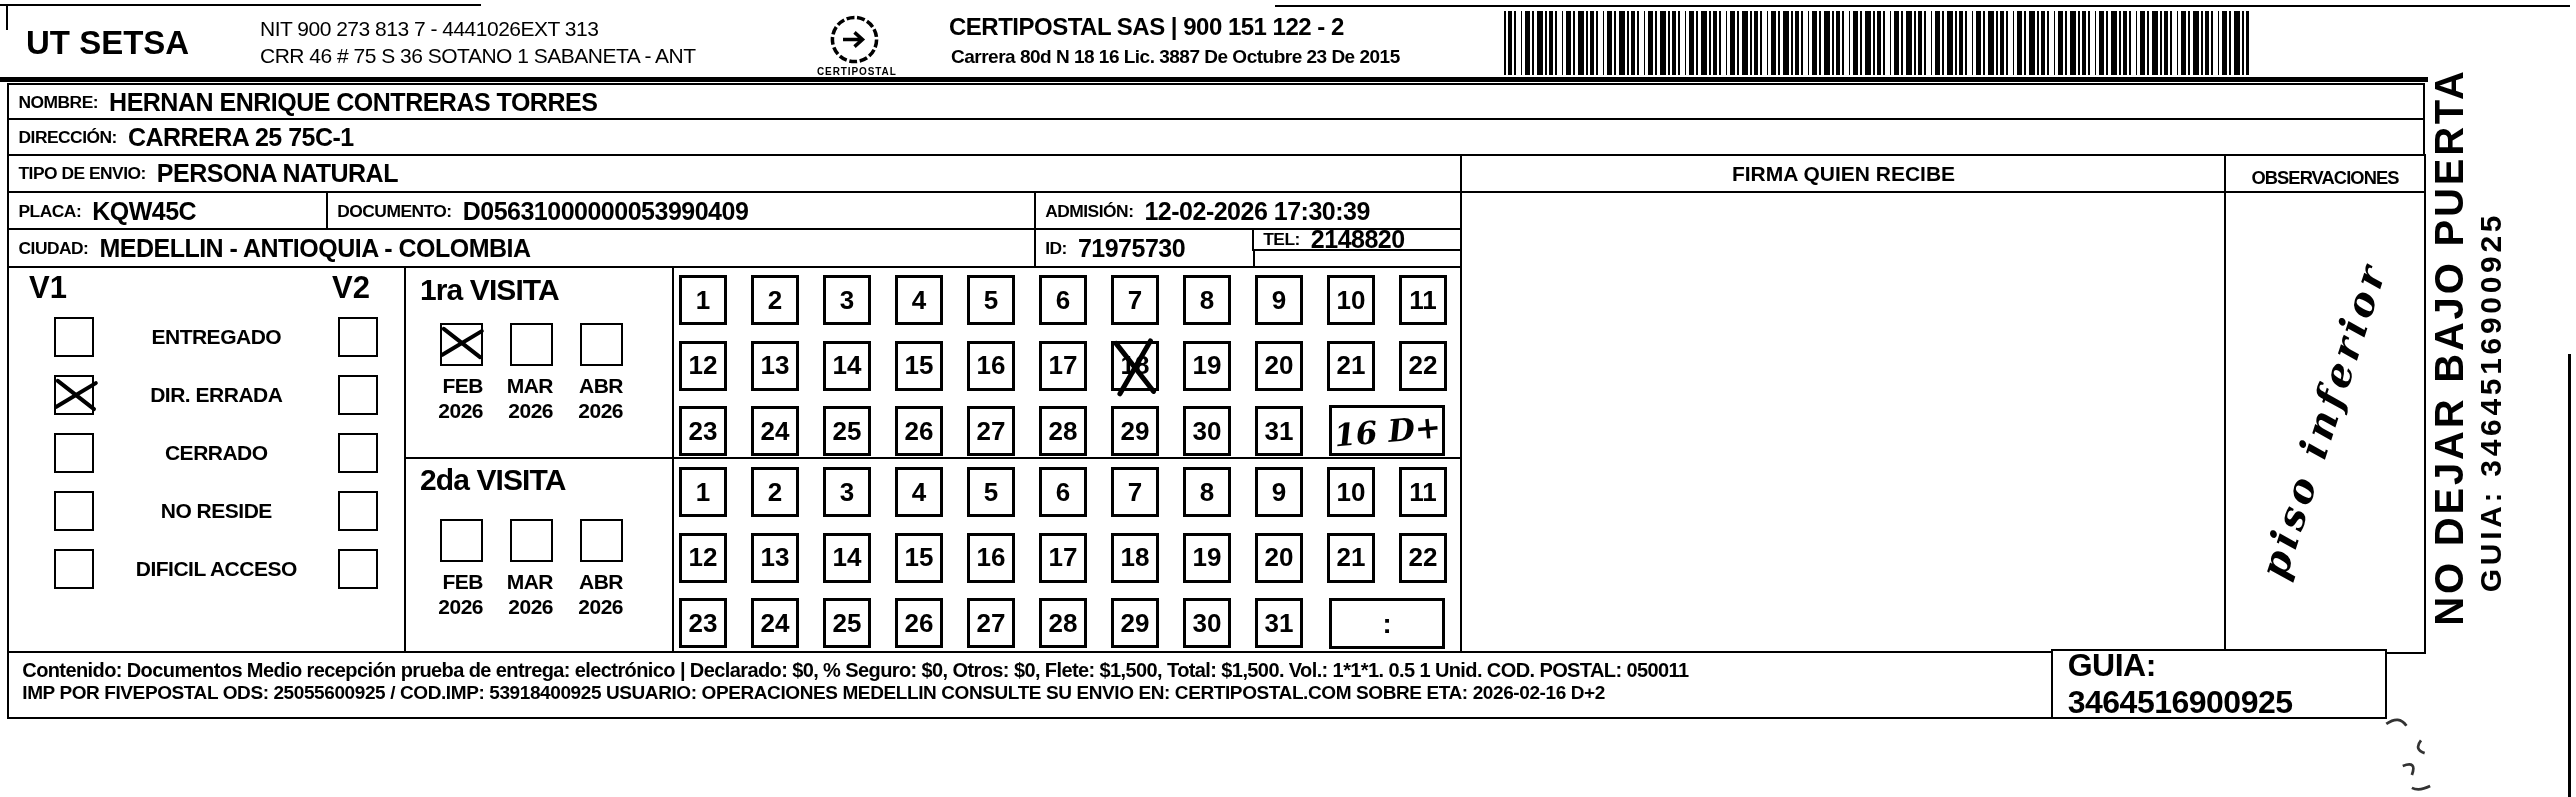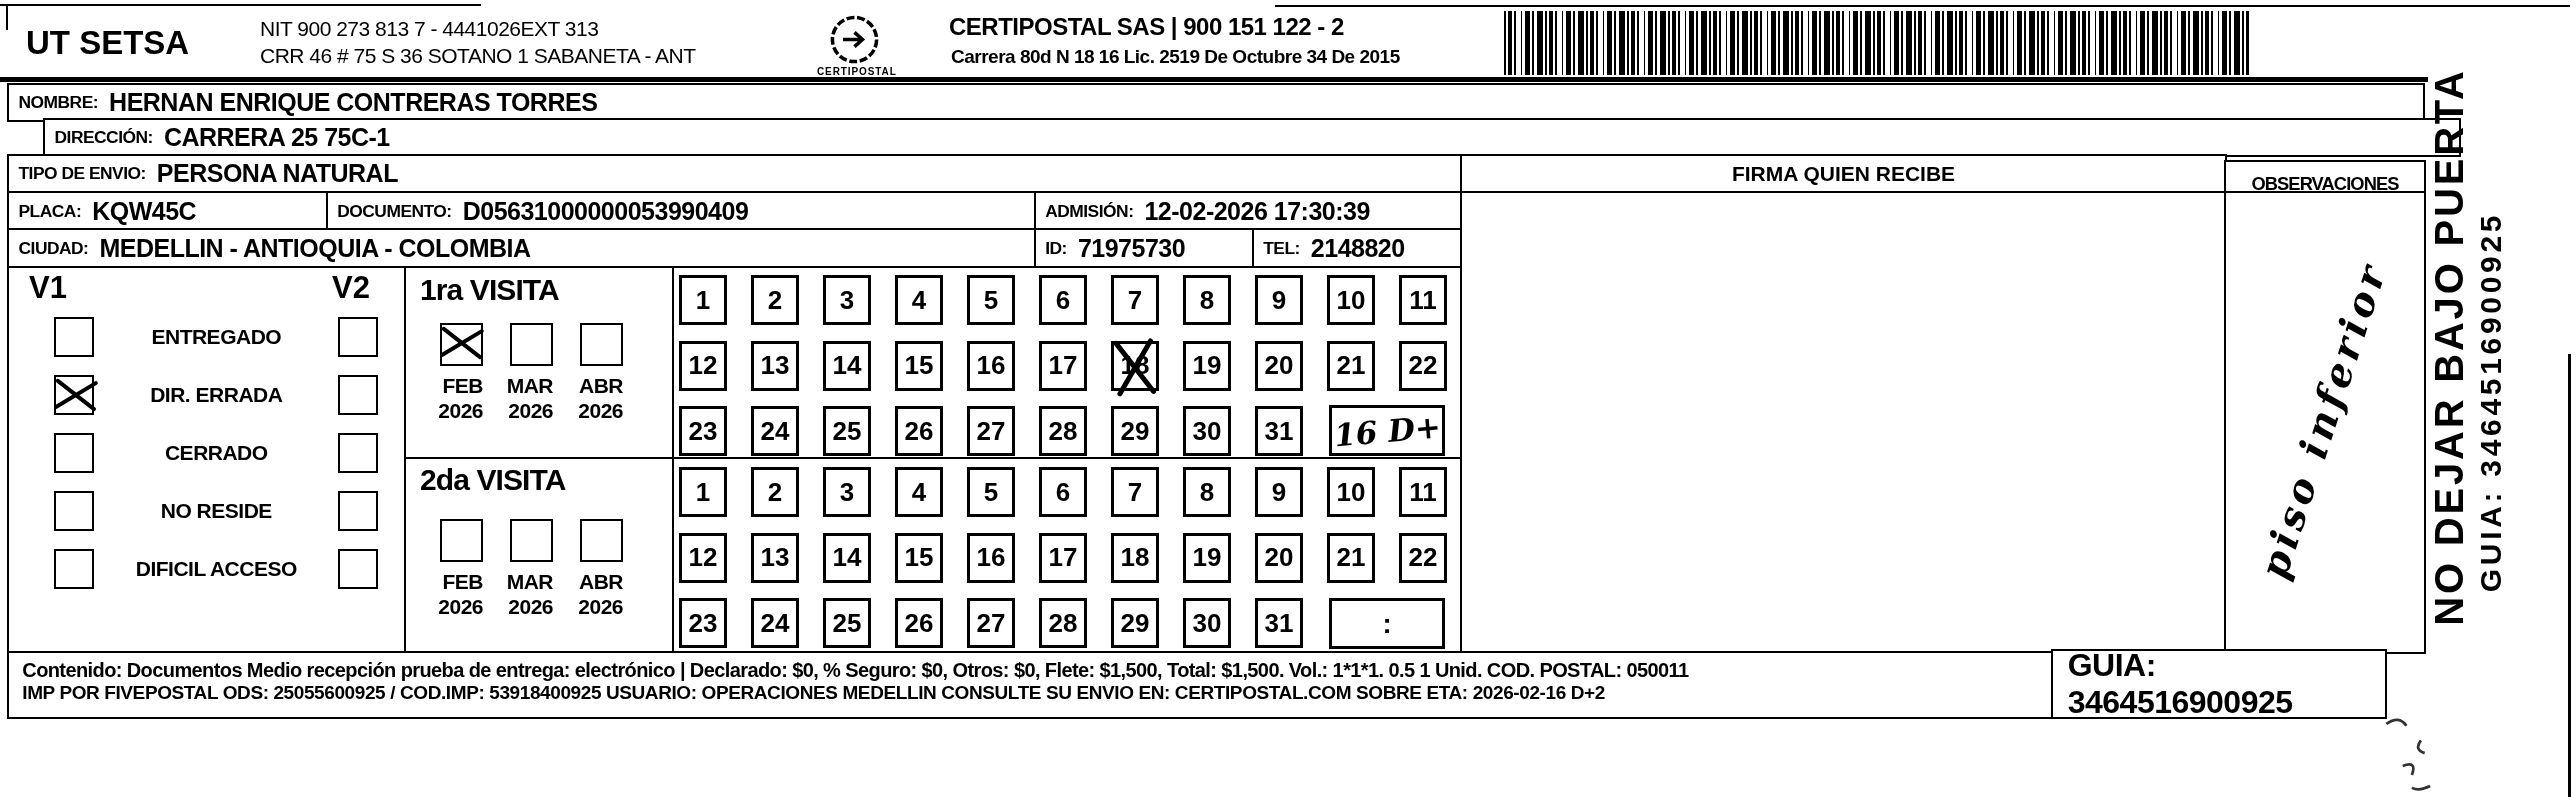--- a/index.html
+++ b/index.html
@@ -91,38 +91,38 @@
 </div>
 <div class="abs logo">
   <svg width="53" height="53" viewBox="0 0 60 60">
     <circle cx="30" cy="30" r="25" fill="none" stroke="#000" stroke-width="4" stroke-dasharray="9 3"></circle>
     <path d="M17 30 h20 m-7 -8 l9 8 l-9 8" stroke="#000" stroke-width="4" fill="none"></path>
   </svg>
 </div>
 <div class="abs logocap">CERTIPOSTAL</div>
 <div class="abs logocap2"></div>
 <div class="abs comp1">CERTIPOSTAL SAS | 900 151 122 - 2</div>
-<div class="abs comp2">Carrera 80d N 18 16  Lic. 2519 De Octubre 34 De 2015</div>
+<div class="abs comp2">Carrera 80d N 18 16  Lic. 3887 De Octubre 23 De 2015</div>
 <div class="abs barcode"></div>
 
 <div class="abs b flexc cell" style="left:7.3px;top:83px;width:2418px;height:39px;">
   <span class="lbl">NOMBRE:</span>
   <span class="val">HERNAN ENRIQUE CONTRERAS TORRES</span>
 </div>
-<div class="abs b flexc cell" style="left:7.3px;top:118px;width:2418px;height:39px;margin-left:36px;">
+<div class="abs b flexc cell" style="left:7.3px;top:118px;width:2418px;height:39px;">
   <span class="lbl">DIRECCIÓN:</span>
   <span class="val">CARRERA 25 75C-1</span>
 </div>
 <div class="abs b flexc cell" style="left:7.3px;top:154px;width:1455px;height:39px;">
   <span class="lbl">TIPO DE ENVIO:</span>
   <span class="val">PERSONA NATURAL</span>
 </div>
 
 <div class="abs b panelhead" style="left:1460px;top:154px;width:767px;height:39px;font-size:21px;">FIRMA QUIEN RECIBE</div>
-<div class="abs b panelhead" style="left:2224px;top:160px;width:202px;height:48px;font-size:18.3px;letter-spacing:-0.9px;">OBSERVACIONES</div>
+<div class="abs b panelhead" style="left:2224px;top:154px;width:202px;height:48px;font-size:18.3px;letter-spacing:-0.9px;">OBSERVACIONES</div>
 
 <div class="abs b flexc cell" style="left:7.3px;top:191px;width:321px;height:40px;">
   <span class="lbl">PLACA:</span>
   <span class="val">KQW45C</span>
 </div>
 <div class="abs b flexc cell" style="left:326px;top:191px;width:711px;height:40px;">
   <span class="lbl">DOCUMENTO:</span>
   <span class="val">D05631000000053990409</span>
 </div>
 <div class="abs b flexc cell" style="left:1034px;top:191px;width:438px;height:40px;">
@@ -131,21 +131,21 @@
 </div>
 
 <div class="abs b flexc cell" style="left:7.3px;top:228px;width:1029px;height:40px;">
   <span class="lbl">CIUDAD:</span>
   <span class="val">MEDELLIN - ANTIOQUIA - COLOMBIA</span>
 </div>
 <div class="abs b flexc cell" style="left:1034px;top:228px;width:221px;height:40px;align-items:center;">
   <span class="lbl">ID:</span>
   <span class="val">71975730</span>
 </div>
-<div class="abs b flexc cell" style="left:1252px;top:228px;width:220px;height:40px;">
+<div class="abs b flexc cell" style="left:1252px;top:228px;width:220px;height:23px;">
   <span class="lbl">TEL:</span>
   <span class="val">2148820</span>
 </div>
 
 <div class="abs statusrows">
 
     <div class="strow">
       <span class="cb"></span>
       <span class="stlabel">ENTREGADO</span>
       <span class="cb"></span>

